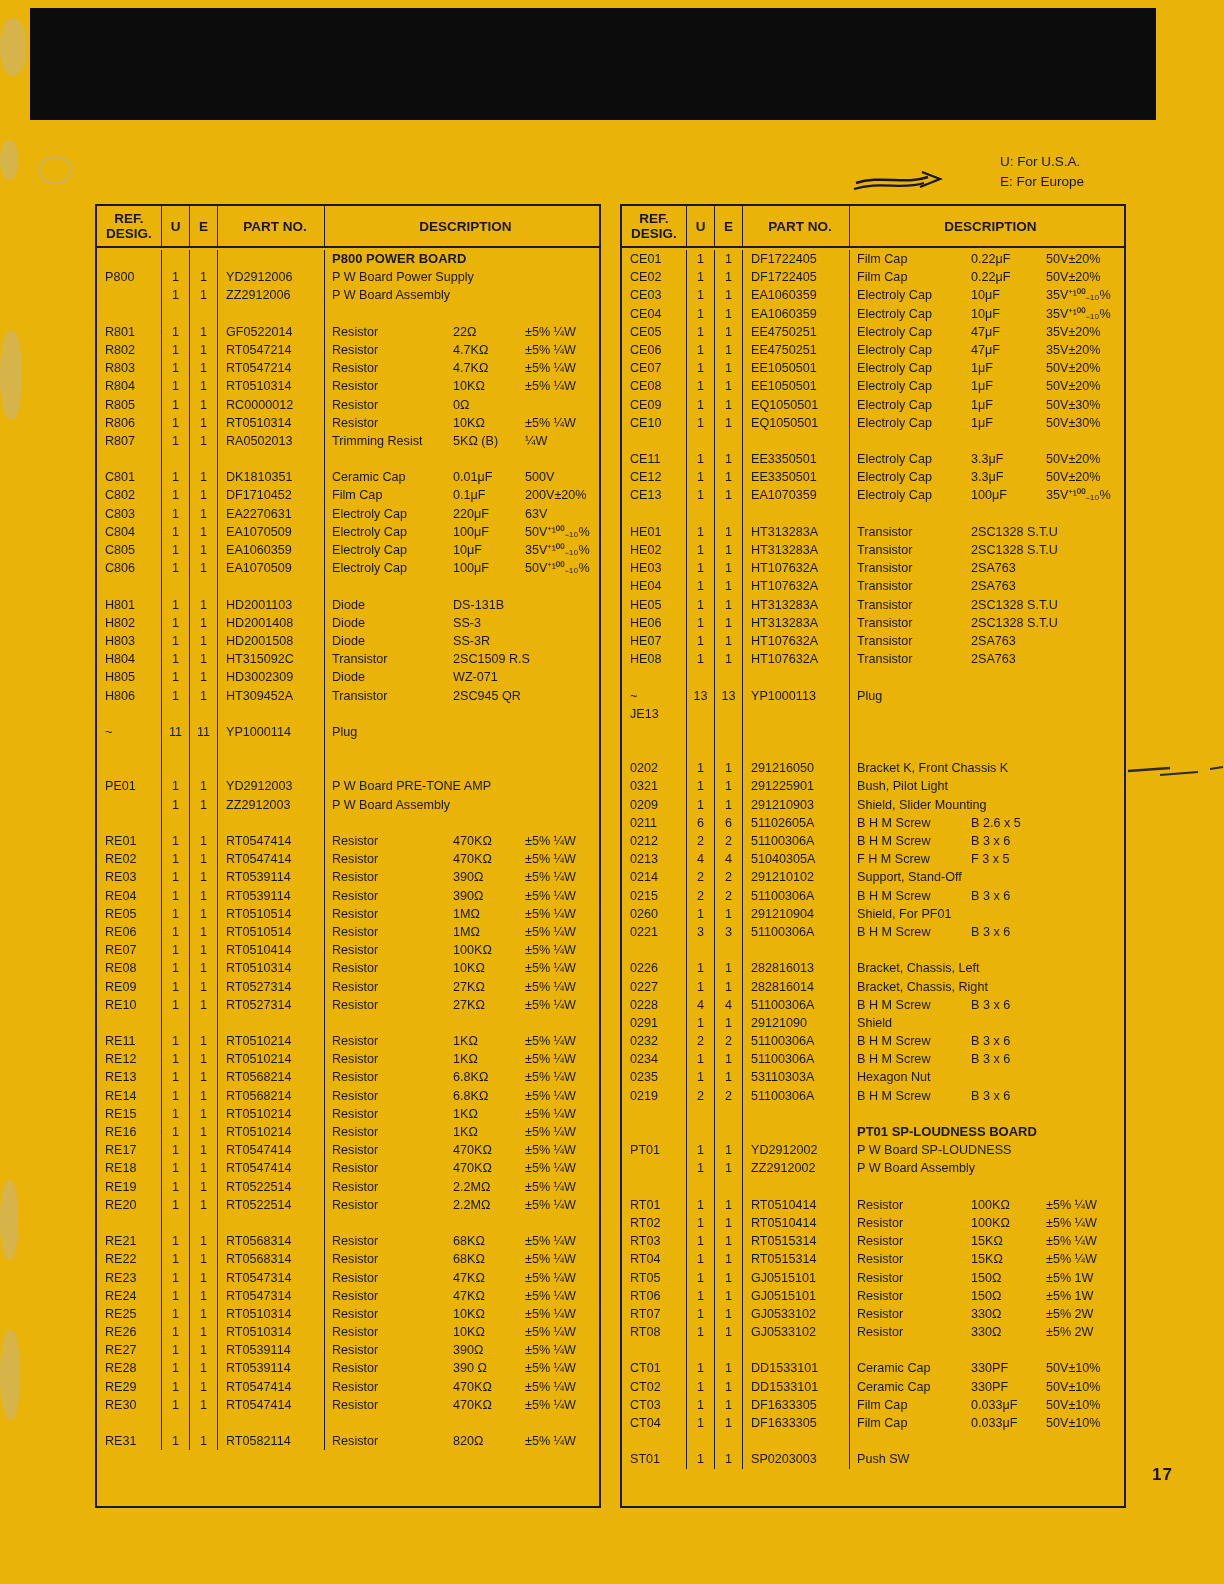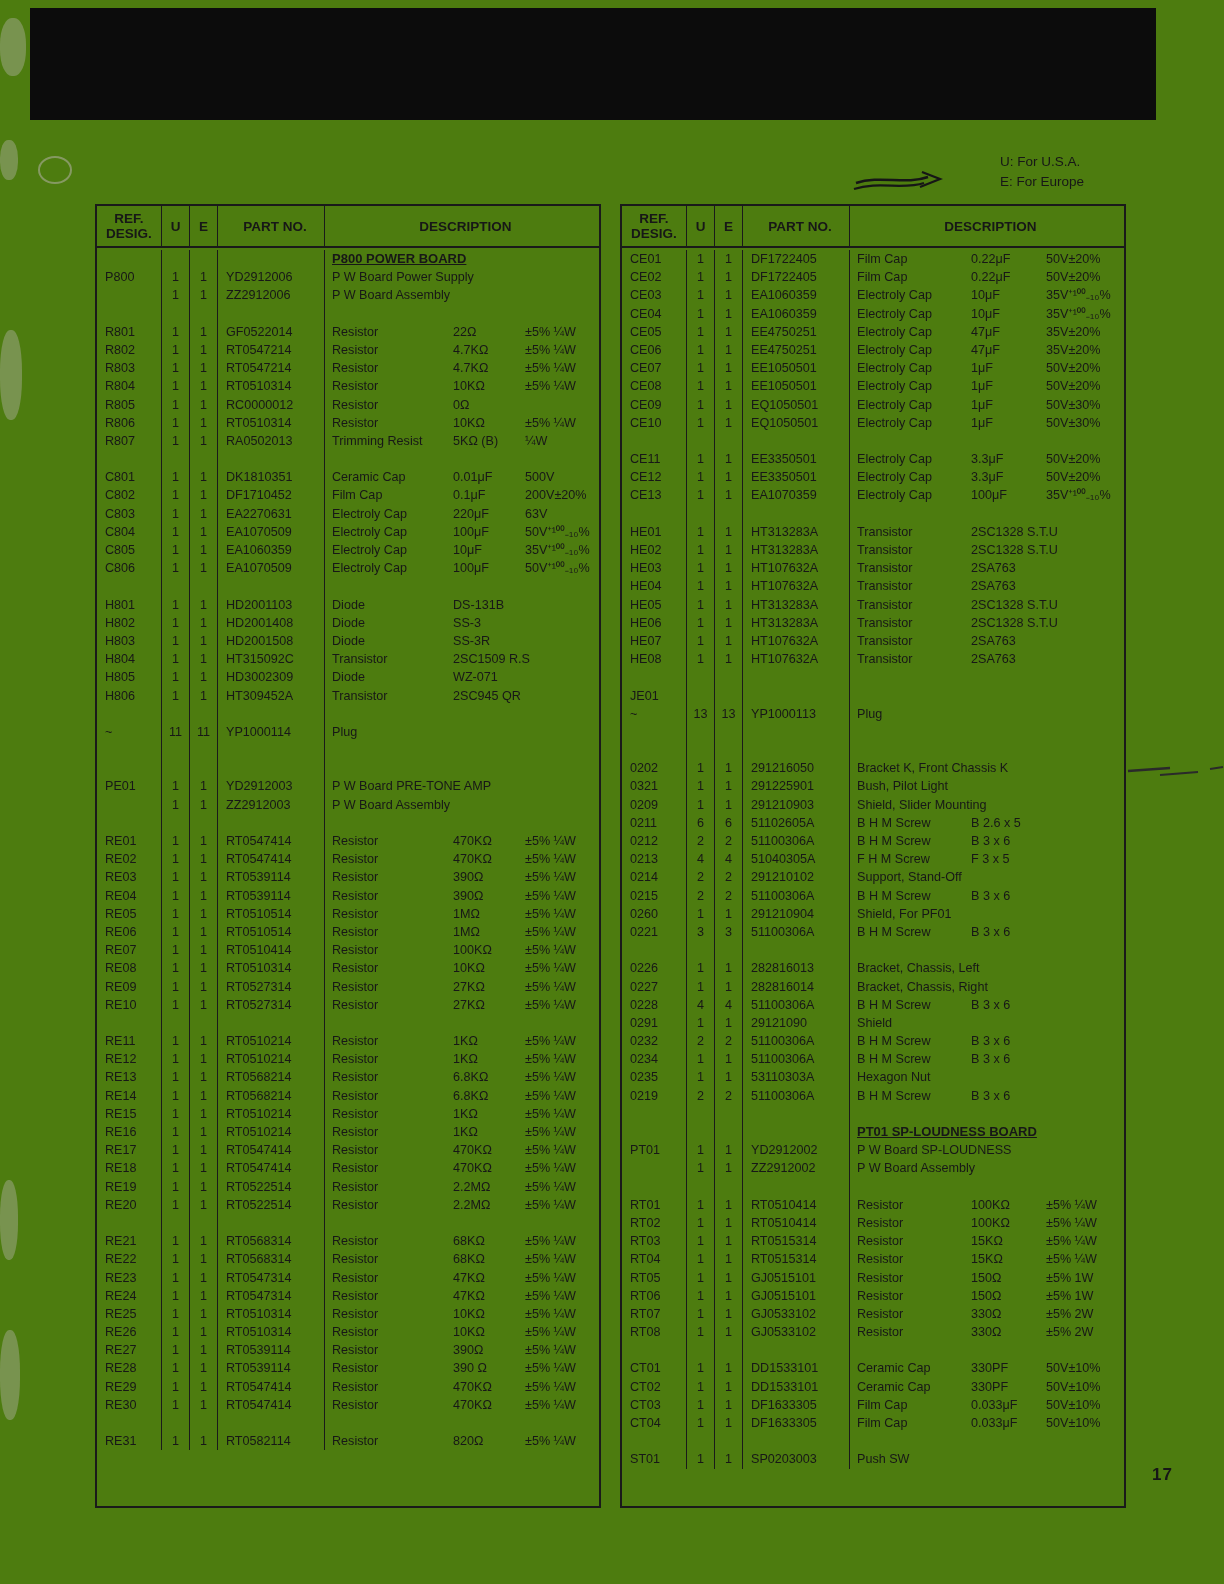--- a/index.html
+++ b/index.html
@@ -1,19 +1,19 @@
 <!DOCTYPE html>
 <html><head>
 <meta charset="utf-8">
 <style>
   html,body{margin:0;padding:0;background:#d8d6d0;}
   .page{
     position:relative;
     width:1224px;height:1584px;
-    background:#4d7c0f;
+    background:#eab308;
     font-family:"Liberation Sans", sans-serif;
     color:#171717;
     overflow:hidden;
   }
   .black-bar{
     position:absolute;left:30px;top:8px;width:1126px;height:112px;
     background:#0c0c0c;
   }
   .scan-artifact{
     position:absolute;background:#b9b6ae;opacity:.4;border-radius:45%;
@@ -61,21 +61,21 @@
   .trow{
     display:flex;height:18.2px;line-height:18.2px;
     font-size:12.6px;white-space:nowrap;
   }
   .trow .c-desc{display:flex;}
   .dname{flex:0 0 auto;min-width:121px;}
   .dval{flex:0 0 auto;min-width:72px;}
   .drate{flex:0 0 auto;}
   .t-right .dname{min-width:114px;}
   .t-right .dval{min-width:75px;}
-  .section-row .dname{font-weight:bold;font-size:13px;min-width:0;text-decoration:underline;}
+  .section-row .dname{font-weight:bold;font-size:13px;min-width:0;}
   .page-number{
     position:absolute;left:1152px;top:1465px;
     font-size:17px;font-weight:bold;letter-spacing:1px;
   }
 </style>
 </head>
 <body>
 
 <div class="page">
 
@@ -1037,34 +1037,34 @@
           </div>
         </div>
         <div class="trow blank-row">
           <div class="cell c-ref"></div>
           <div class="cell c-qty"></div>
           <div class="cell c-qty"></div>
           <div class="cell c-part"></div>
           <div class="cell c-desc"></div>
         </div>
         <div class="trow">
-          <div class="cell c-ref">JE01</div>
-          <div class="cell c-qty"></div>
-          <div class="cell c-qty"></div>
-          <div class="cell c-part"></div>
-          <div class="cell c-desc"></div>
-        </div>
-        <div class="trow">
           <div class="cell c-ref">~</div>
           <div class="cell c-qty">13</div>
           <div class="cell c-qty">13</div>
           <div class="cell c-part">YP1000113</div>
           <div class="cell c-desc">
             <span class="dname">Plug</span>
           </div>
+        </div>
+        <div class="trow">
+          <div class="cell c-ref">JE13</div>
+          <div class="cell c-qty"></div>
+          <div class="cell c-qty"></div>
+          <div class="cell c-part"></div>
+          <div class="cell c-desc"></div>
         </div>
         <div class="trow blank-row">
           <div class="cell c-ref"></div>
           <div class="cell c-qty"></div>
           <div class="cell c-qty"></div>
           <div class="cell c-part"></div>
           <div class="cell c-desc"></div>
         </div>
         <div class="trow blank-row">
           <div class="cell c-ref"></div>

